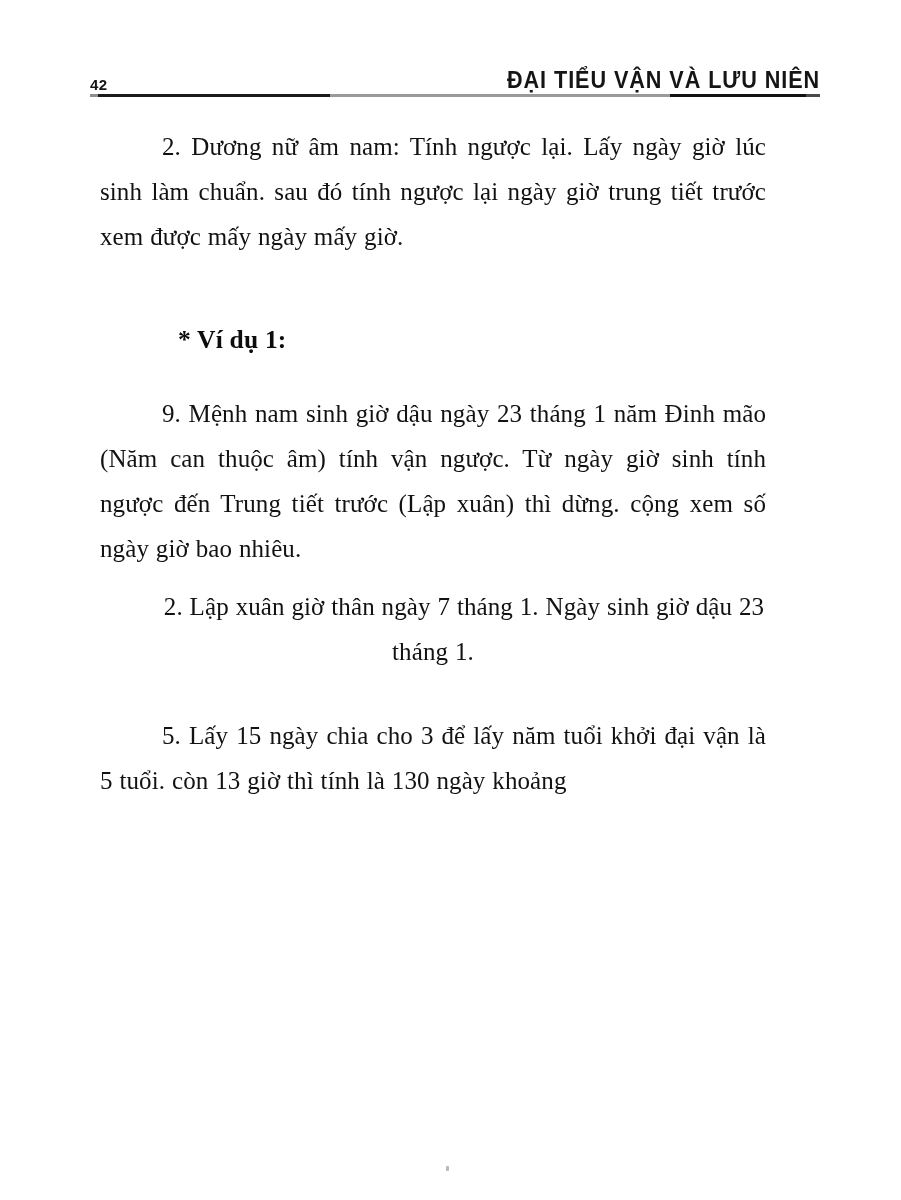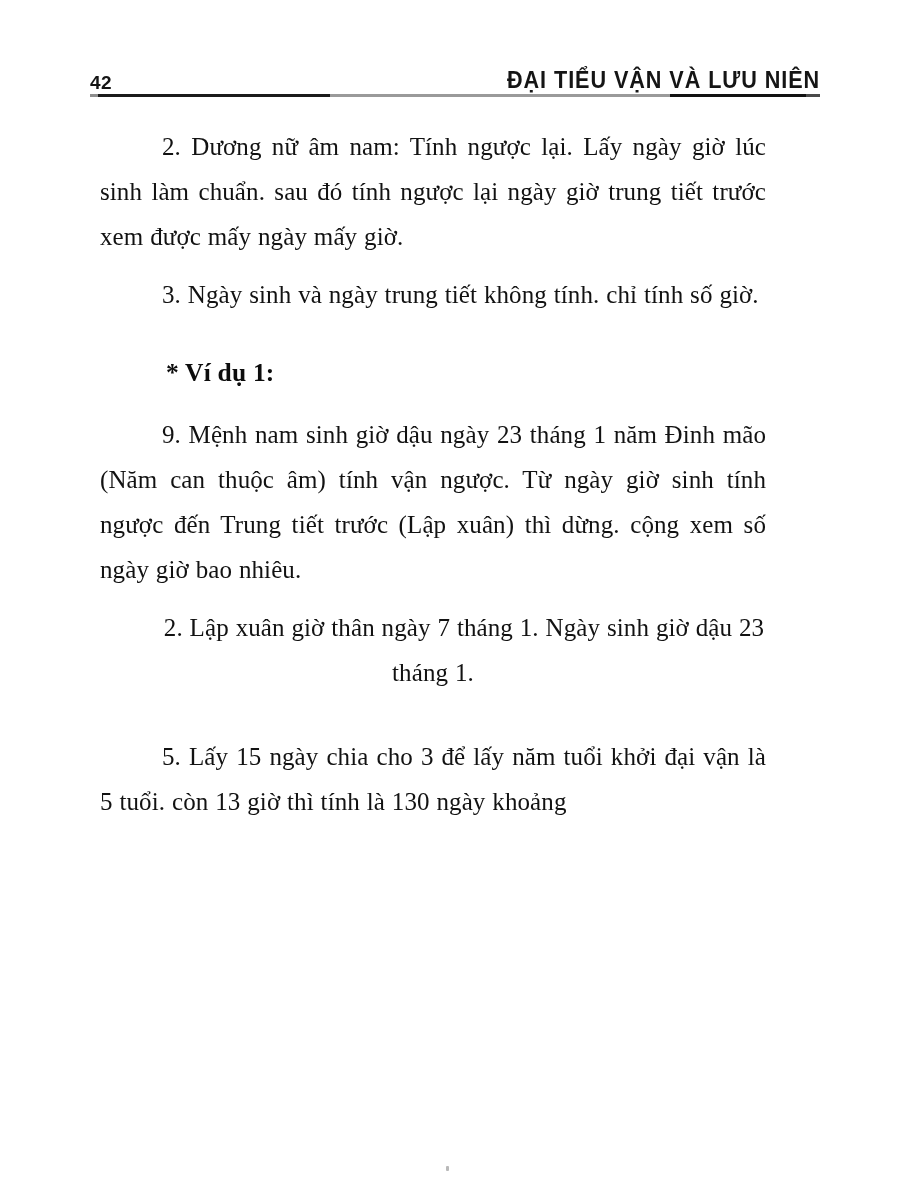--- a/index.html
+++ b/index.html
@@ -28,21 +28,21 @@
     left: 90px;
     top: 52px;
     width: 730px;
     height: 42px;
     display: flex;
     align-items: flex-end;
     justify-content: space-between;
   }
   .folio {
     font-family: "Liberation Sans", "DejaVu Sans", sans-serif;
-    font-size: 19px;
+    font-size: 15px;
     font-weight: 700;
     letter-spacing: 0.5px;
     color: #151515;
     line-height: 1;
     padding-bottom: 2px;
   }
   .running-title {
     font-family: "Liberation Sans", "DejaVu Sans", sans-serif;
     font-size: 23px;
     font-weight: 700;
@@ -85,21 +85,21 @@
     word-spacing: 0.5px;
     color: #121212;
   }
   p.para.tight {
     text-align: center;
   }
   .gap-sm { height: 13px; }
   .gap-md { height: 16px; }
 
   h2.example-heading {
-    margin: 4px;
+    margin: 16px;
     font-size: 25.5px;
     line-height: 45px;
     font-weight: 700;
     text-indent: 62px;
     color: #0d0d0d;
     letter-spacing: 0.2px;
   }
 
   
   .scan-speck {
@@ -123,21 +123,20 @@
   </div>
 
   <div class="header-rule"></div>
 
   <div class="content">
 
     <p class="para">2. Dương nữ âm nam: Tính ngược lại. Lấy ngày giờ lúc sinh làm chuẩn. sau đó tính ngược lại ngày giờ trung tiết trước xem được mấy ngày mấy giờ.</p>
 
     <div class="gap-sm"></div>
 
-    <p class="para">3. Ngày sinh và ngày trung tiết không tính. chỉ tính số giờ.</p>
 
     <div class="gap-sm"></div>
 
 
     <div class="gap-md"></div>
 
     <h2 class="example-heading">* Ví dụ 1:</h2>
 
     <div class="gap-sm"></div>
 

